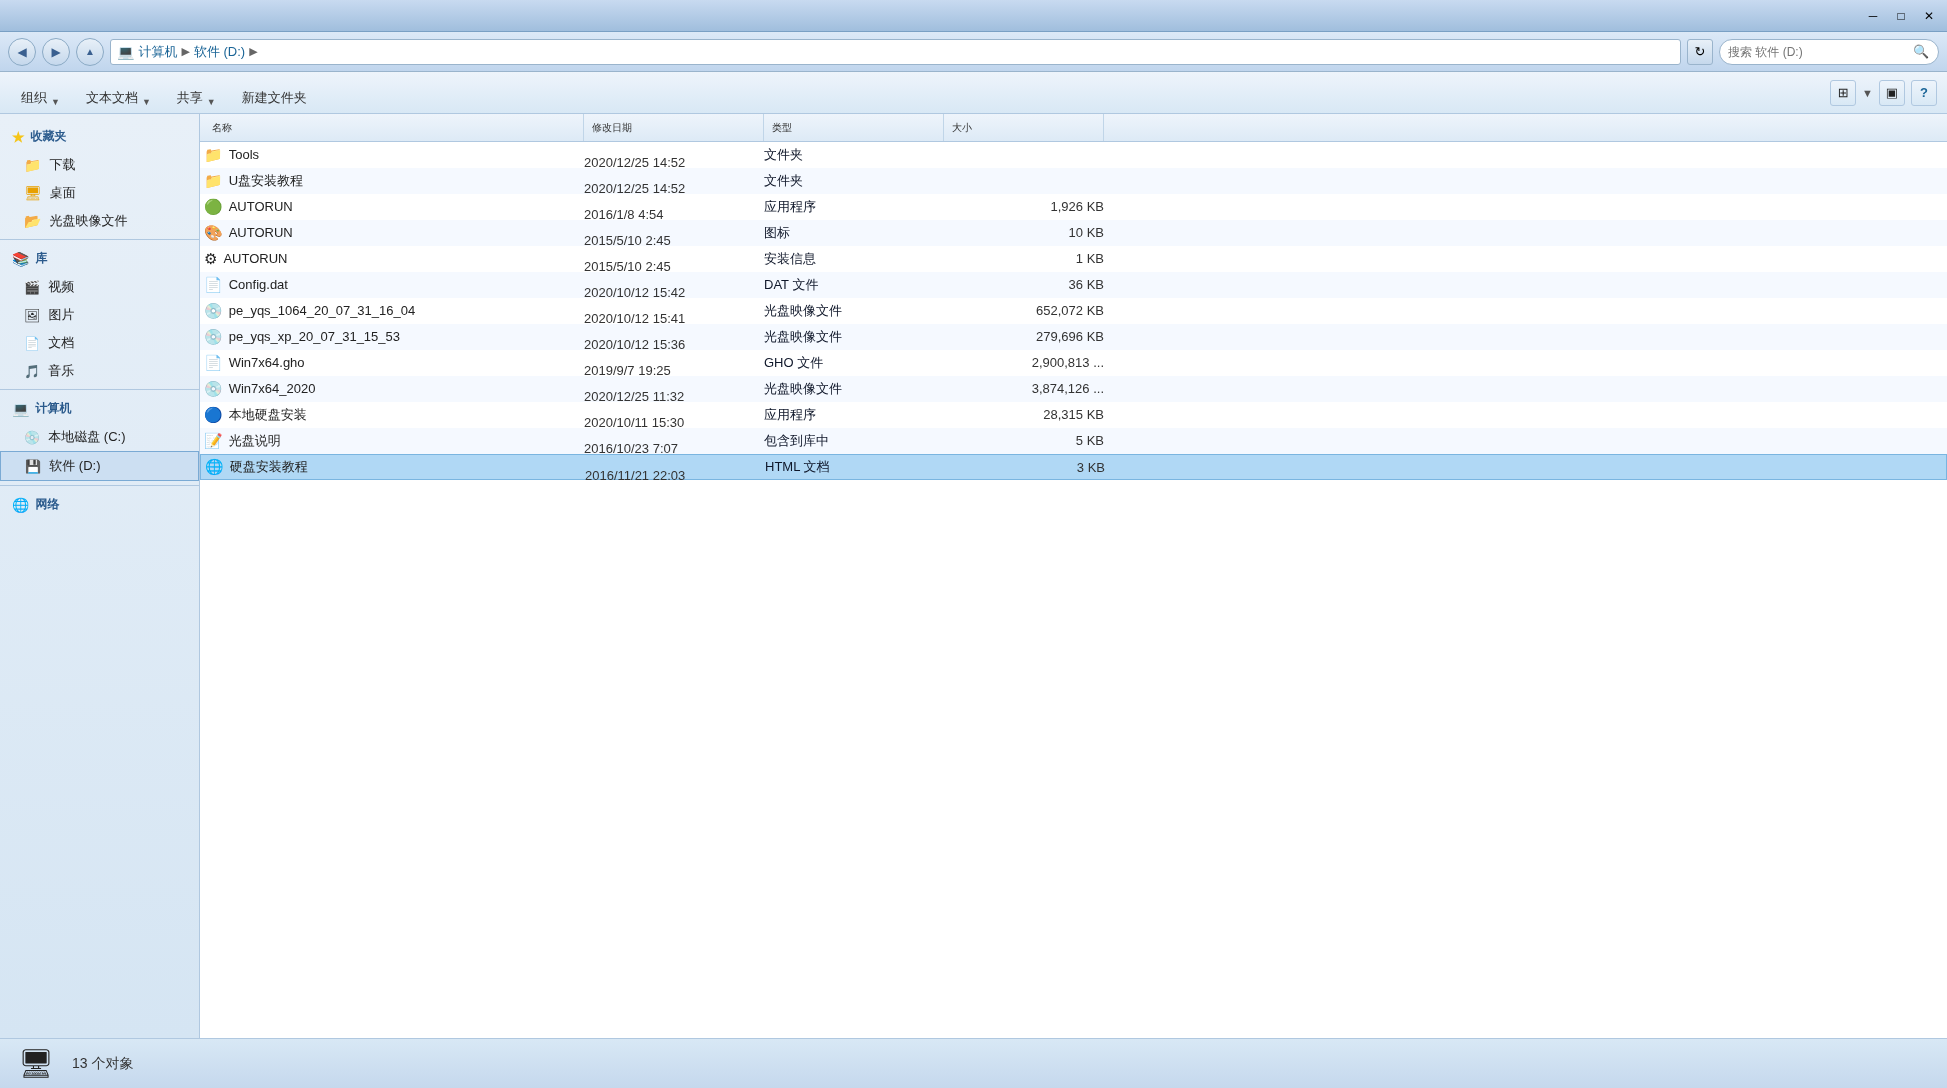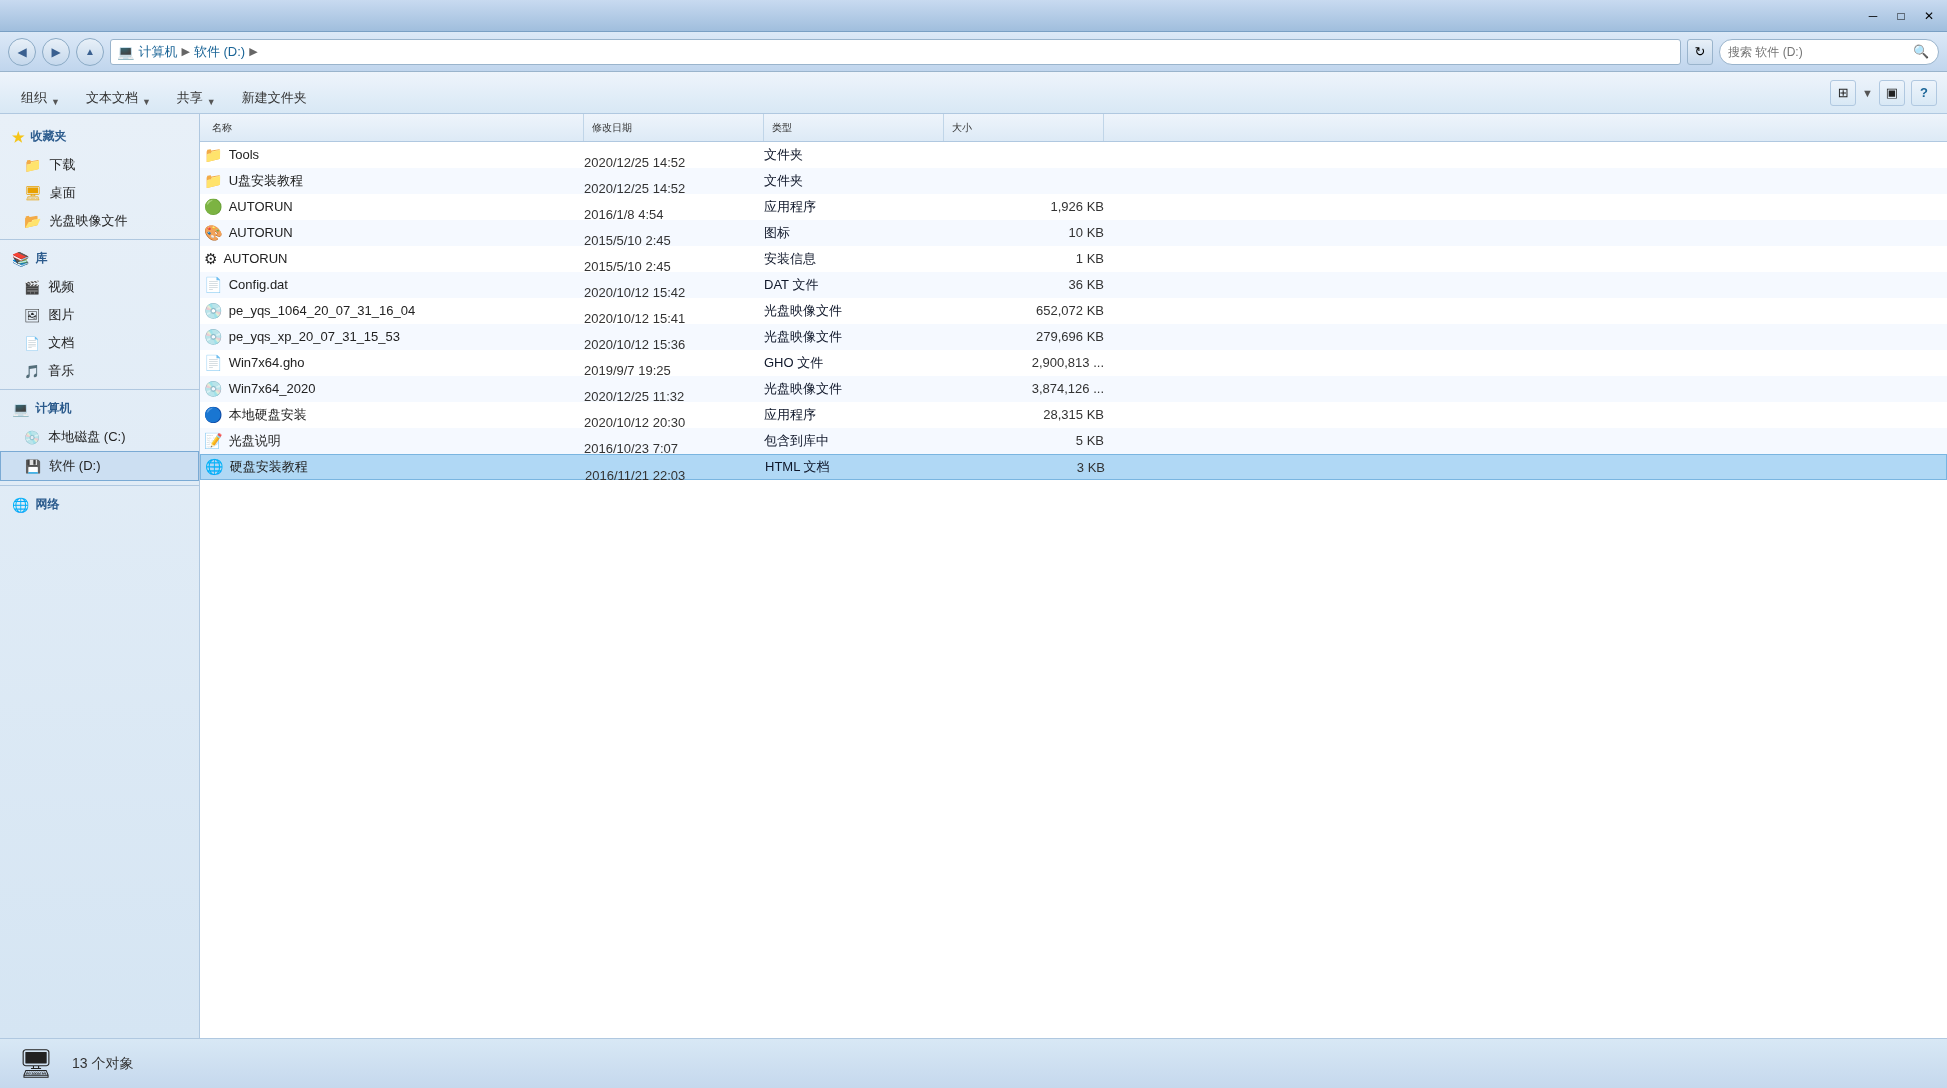--- a/index.html
+++ b/index.html
@@ -508,21 +508,21 @@
     </div>
     <div class="file-cell date">2020/12/25 11:32</div>
     <div class="file-cell type">光盘映像文件</div>
     <div class="file-cell size">3,874,126 ...</div>
   </div>
         <div class="file-row">
     <div class="file-cell name">
       <span class="file-icon">🔵</span>
       <span>本地硬盘安装</span>
     </div>
-    <div class="file-cell date">2020/10/12 20:30</div>
+    <div class="file-cell date">2020/10/11 15:30</div>
     <div class="file-cell type">应用程序</div>
     <div class="file-cell size">28,315 KB</div>
   </div>
         <div class="file-row alt">
     <div class="file-cell name">
       <span class="file-icon">📝</span>
       <span>光盘说明</span>
     </div>
     <div class="file-cell date">2016/10/23 7:07</div>
     <div class="file-cell type">包含到库中</div>

